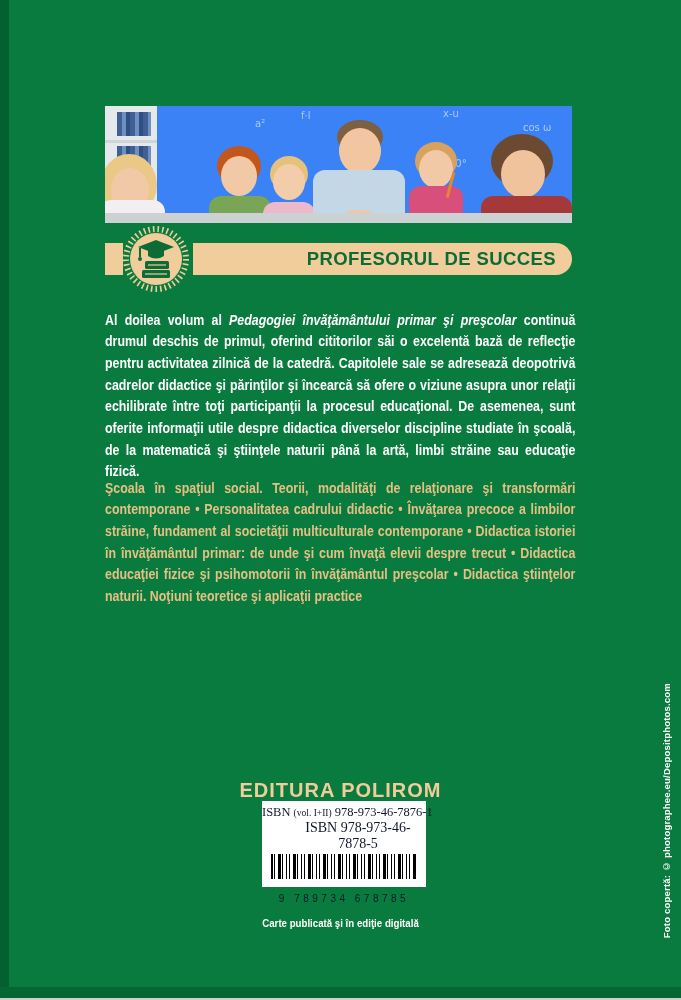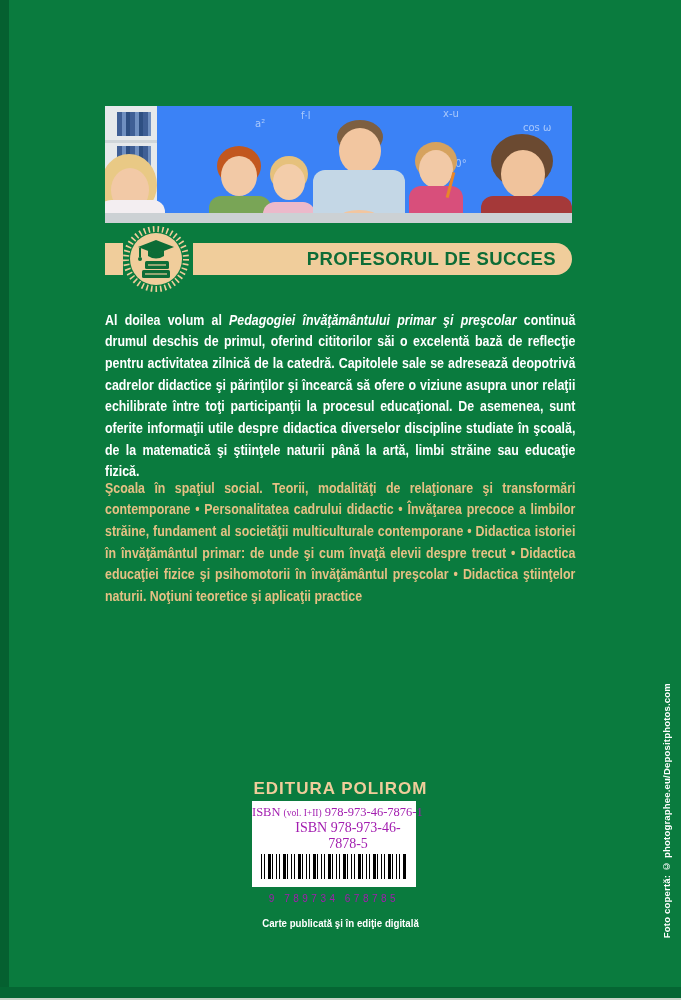--- a/index.html
+++ b/index.html
@@ -64,23 +64,23 @@
   .para { position:absolute; left:105px; width:588px;
           transform:scaleX(.8); transform-origin:left top;
           color:#fff; font-weight:bold; font-size:15.5px; line-height:21.7px;
           text-align:justify; }
   .para1 { top:293px; }
   .para2 { top:461px; color:#e5c084; }
   .ital { font-style:italic; }
 
   
   .publisher { position:absolute; top:779px; left:0; width:100%; text-align:center;
-               color:#f0cd9b; font-weight:bold; font-size:17px; letter-spacing:1px; }
-  .isbn-box { position:absolute; left:252px; top:801px; width:164px; height:86px;
-              background:#fff; text-align:center; color:#a21caf;
+               color:#f0cd9b; font-weight:bold; font-size:20px; letter-spacing:1px; }
+  .isbn-box { position:absolute; left:262px; top:801px; width:164px; height:86px;
+              background:#fff; text-align:center; color:#0f172a;
               font-family:"Liberation Serif", serif; box-sizing:border-box; padding-top:4px; }
   .isbn-line1 { font-size:12.5px; white-space:nowrap; }
   .isbn-small { font-size:9.5px; }
   .isbn-line2 { font-size:14px;padding-left:28px; }
   .barcode-bars { margin:2px auto 0; width:146px; height:25px;
      background:repeating-linear-gradient(90deg,#000 0 1.5px,#fff 1.5px 3px,#000 3px 4px,
         #fff 4px 7px,#000 7px 10px,#fff 10px 11.5px,#000 11.5px 12.5px,#fff 12.5px 15px); }
   .barcode-digits { font-family:"Liberation Sans",sans-serif; font-size:10px;
                     letter-spacing:3.5px; margin-top:14px; }
   .website { position:absolute; top:888px; left:0; width:100%; text-align:center;

